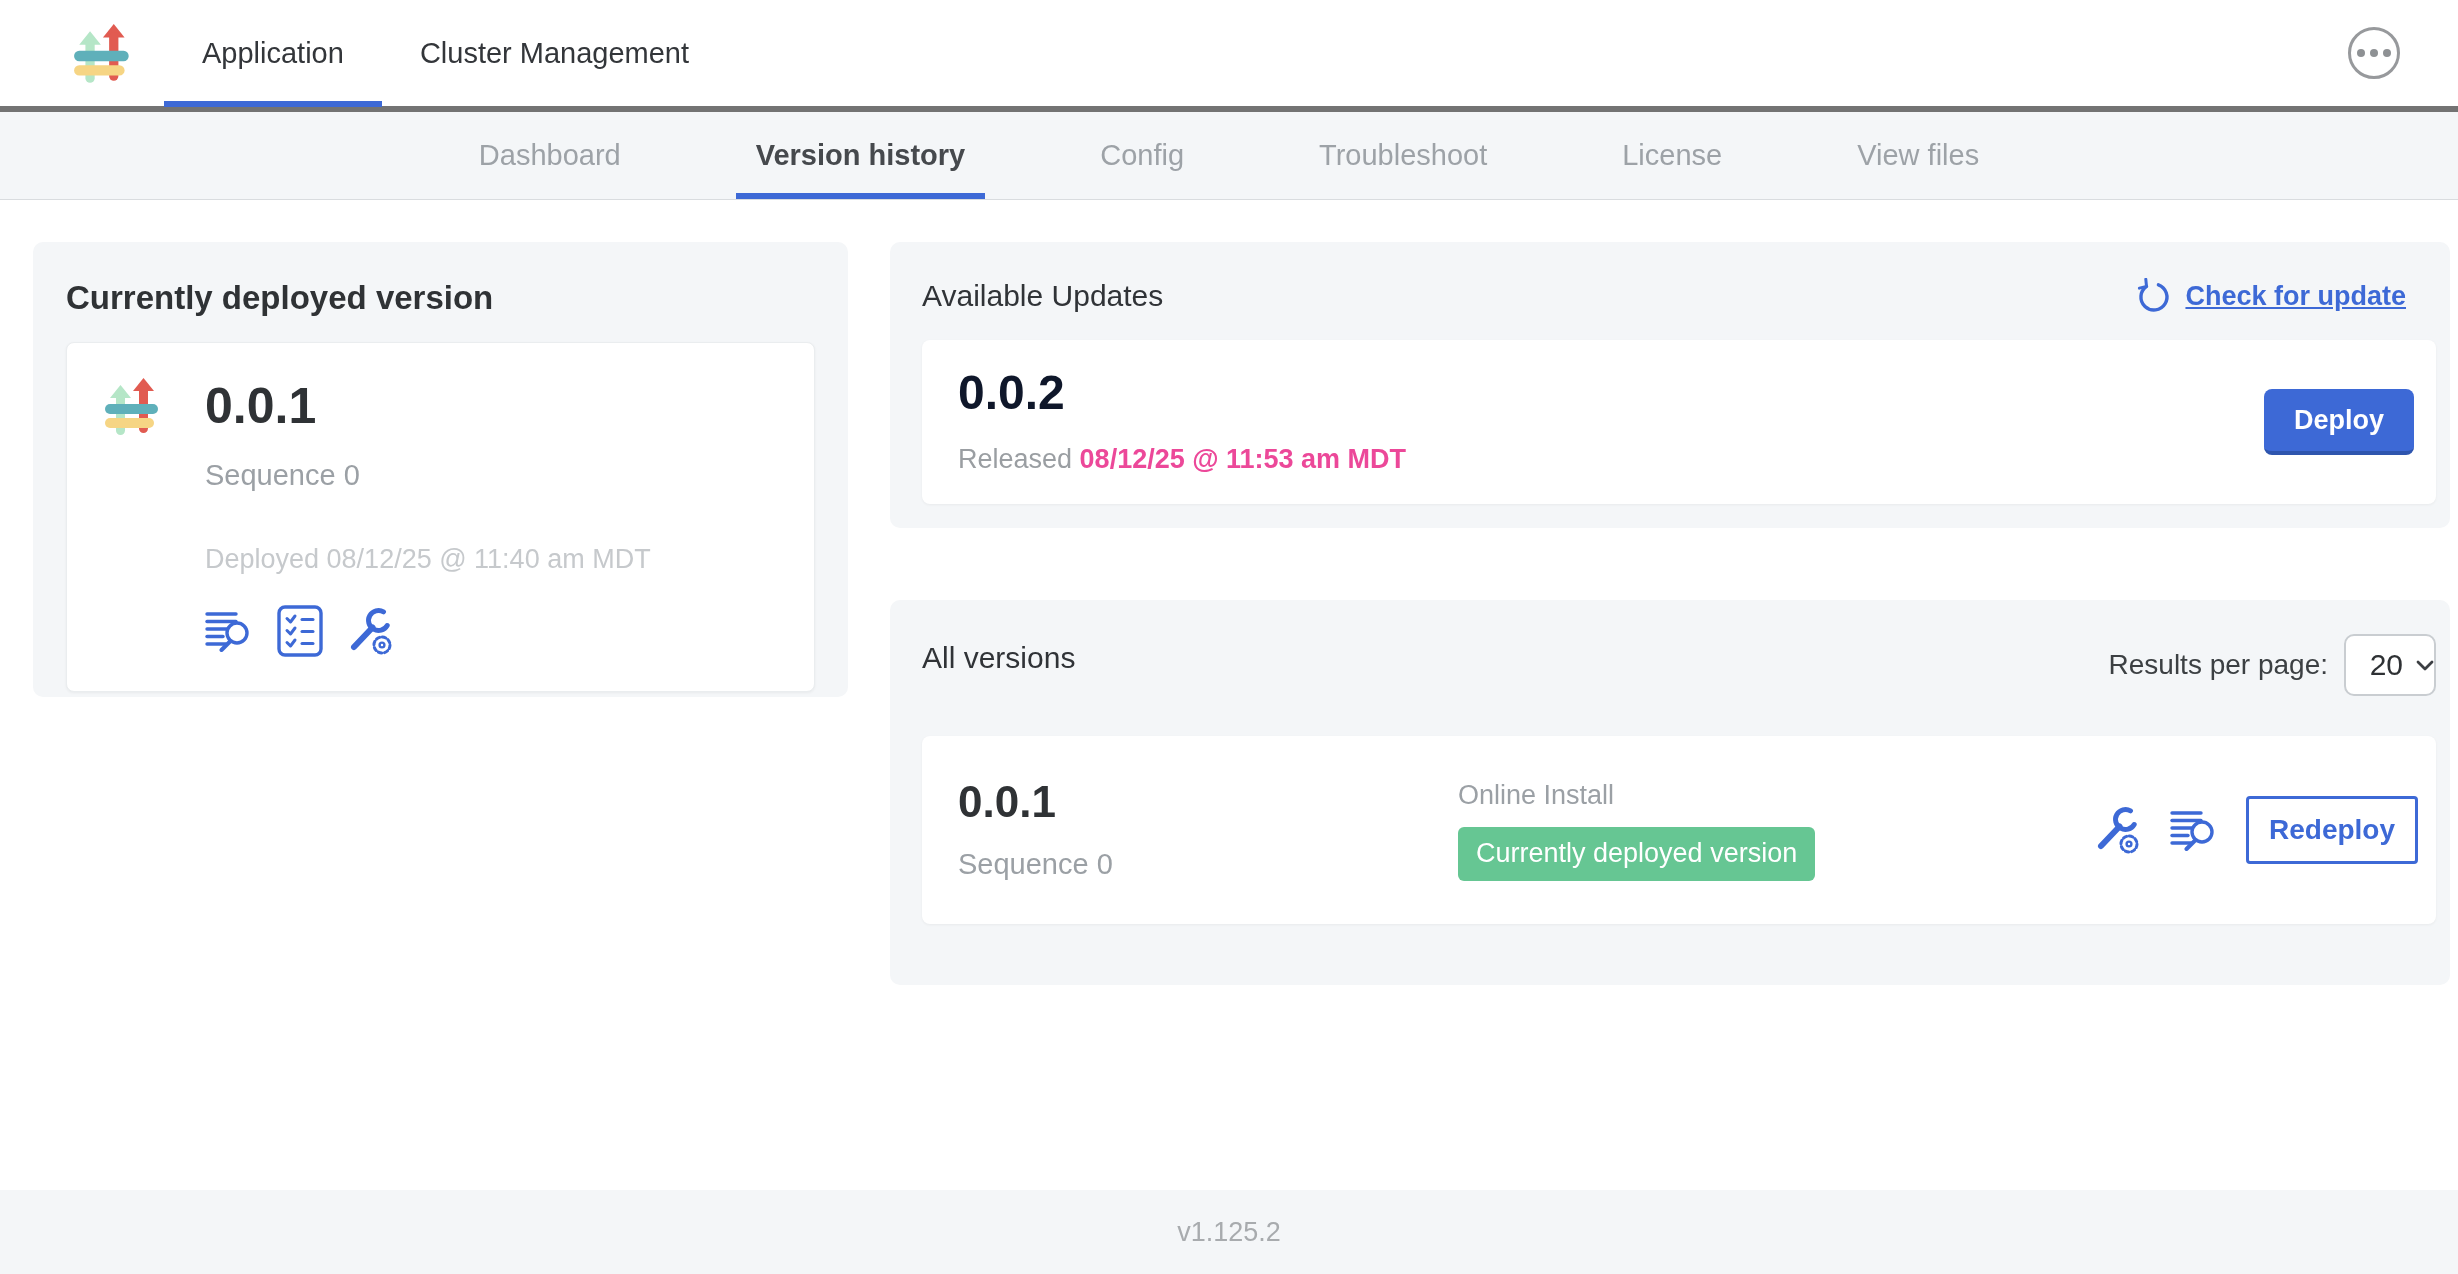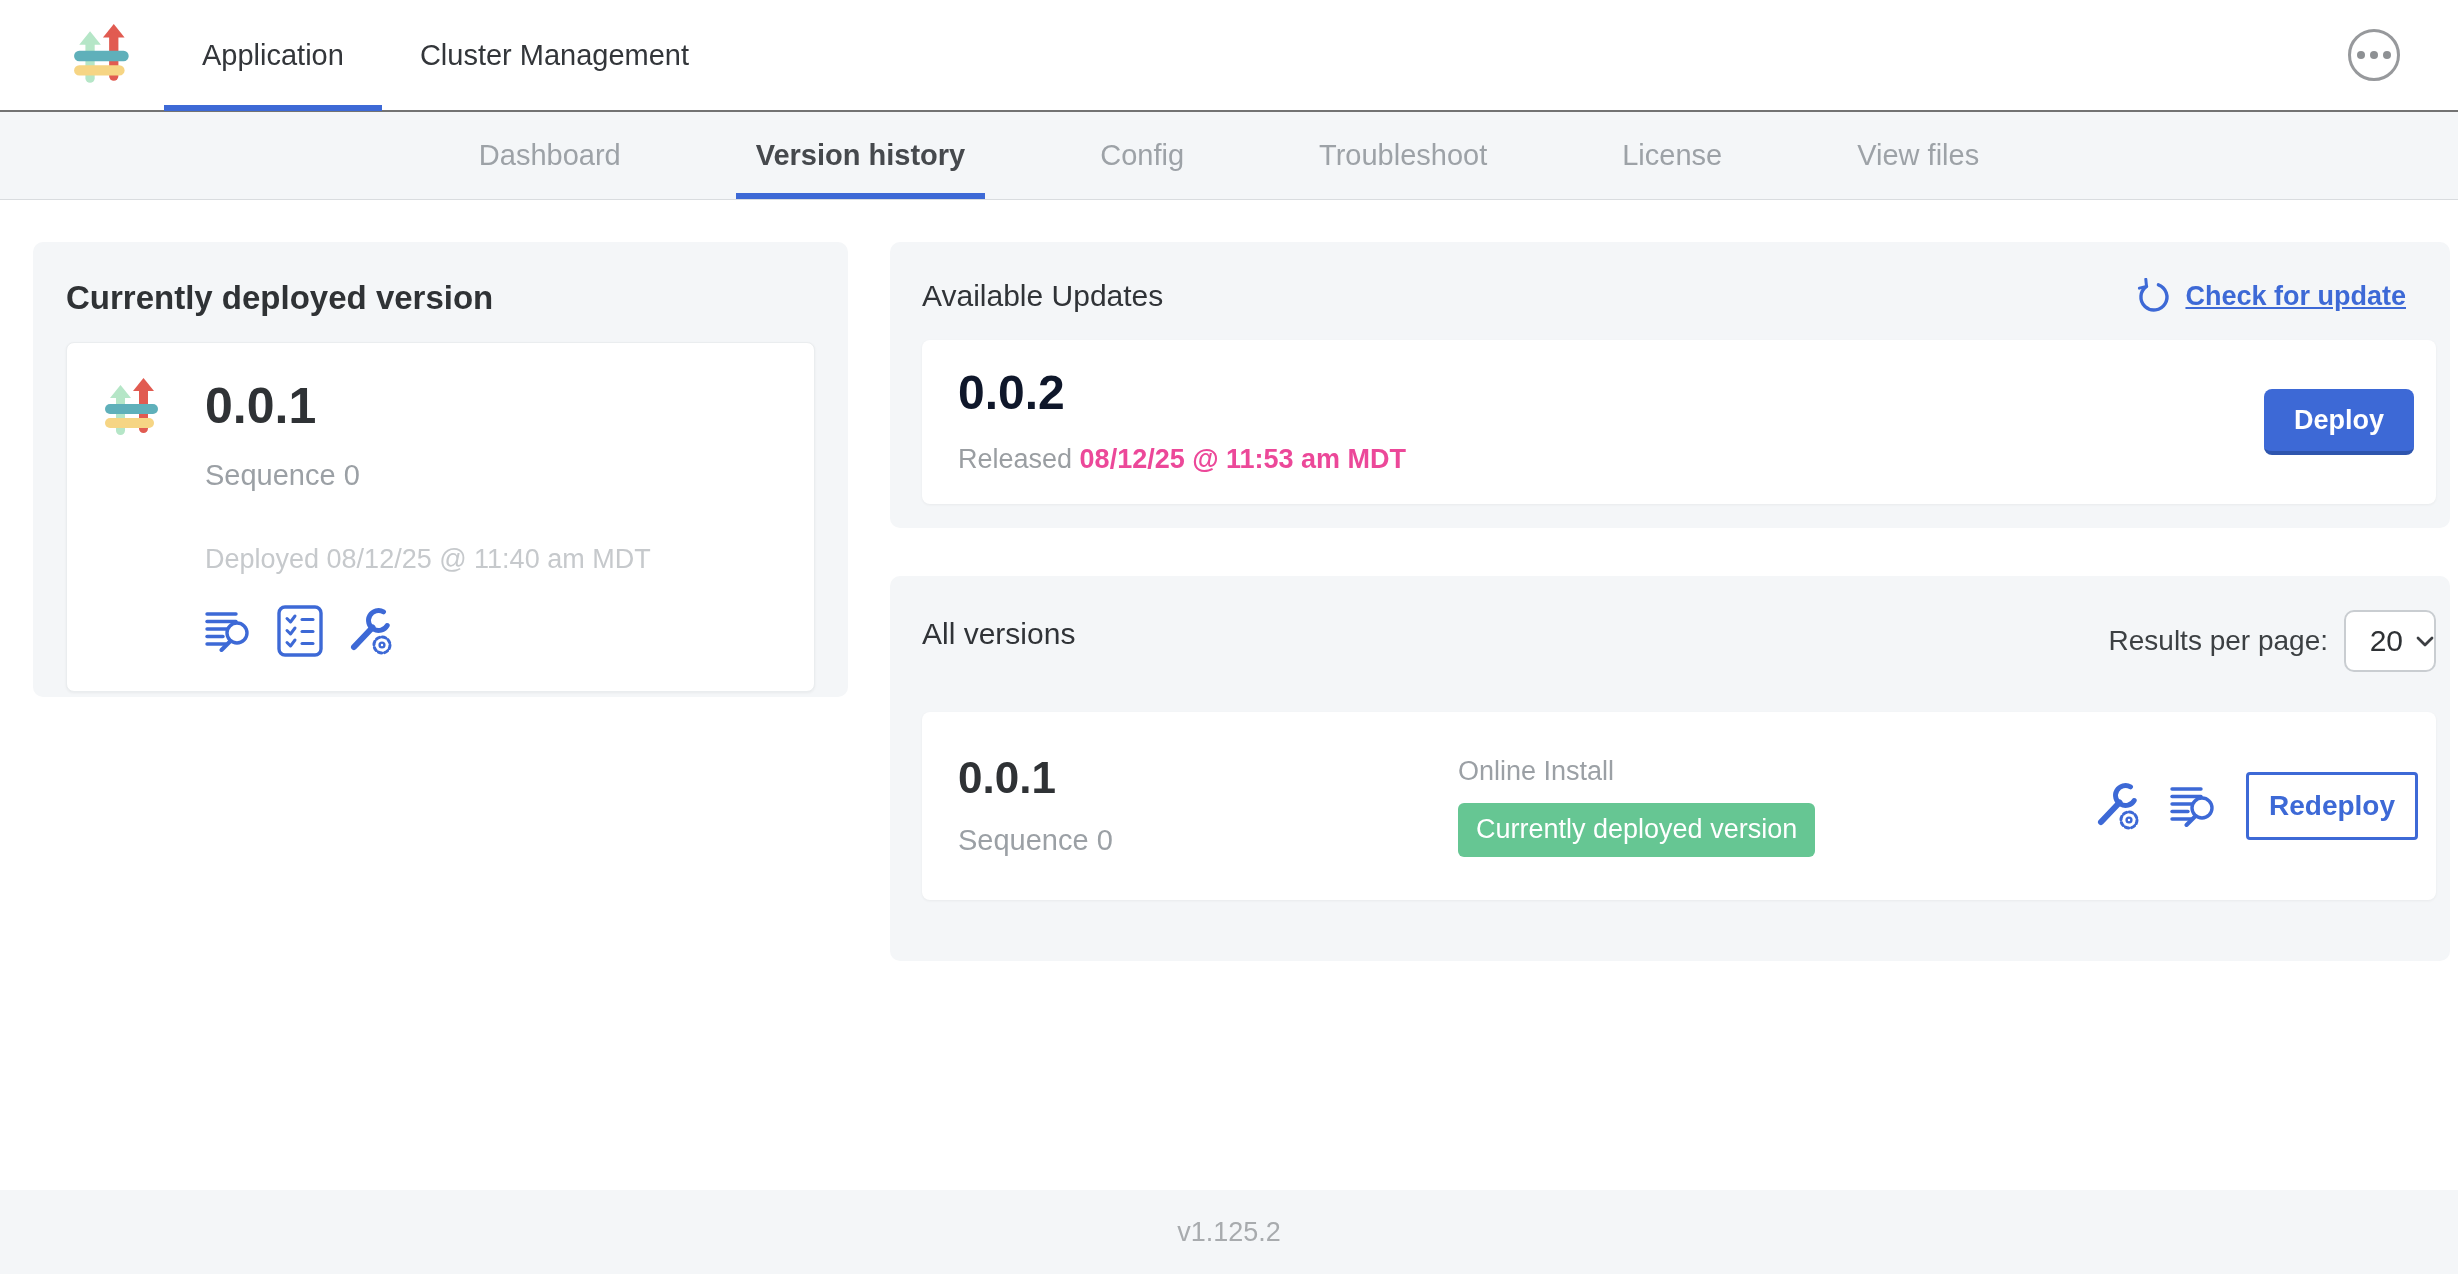--- a/index.html
+++ b/index.html
@@ -8,21 +8,21 @@
     width:2458px; height:1274px; overflow:hidden;
     background:#ffffff;
     font-family:"Liberation Sans", sans-serif;
     color:#2f3235;
   }
   .page { width:2458px; height:1274px; display:flex; flex-direction:column; }
 
   
   .header {
     height:112px; flex:0 0 112px; background:#fff;
-    border-bottom:2px solid #737373;
+    border-bottom:6px solid #737373;
     display:flex; align-items:stretch; position:relative;
   }
   .logo { width:66px; height:66px; margin:23px 0 0 72px; flex:0 0 66px; }
   .header-tabs { display:flex; margin-left:26px; }
   .header-tab {
     position:relative; display:flex; align-items:center;
     padding:0 38px; font-size:29px; color:#33363a; cursor:pointer;
   }
   .h-underline {
     position:absolute; left:0; right:0; bottom:-1px; height:6px;
@@ -70,21 +70,21 @@
   }
   .card-logo { width:64px; height:64px; margin-top:6px; flex:0 0 64px; }
   .dep-info { margin-left:38px; }
   .ver-big { font-size:50px; line-height:54px; font-weight:700; color:#2f3235; margin-top:8px; }
   .seq { font-size:29px; line-height:32px; color:#9ba0a5; margin-top:26px; }
   .deployed-at { font-size:27px; line-height:32px; color:#c6c9cc; margin-top:52px; }
   .icon-row { margin-top:30px; display:flex; align-items:center; gap:24px; }
   .icon-btn { cursor:pointer; display:inline-flex; }
 
   
-  .right-col { flex:1 1 auto; display:flex; flex-direction:column; gap:48px; }
+  .right-col { flex:1 1 auto; display:flex; flex-direction:column; gap:72px; }
 
   .updates-panel { height:286px; padding:36px 14px 22px 32px; }
   .panel-head { display:flex; align-items:flex-start; justify-content:space-between; }
   .panel-title { margin:0; font-size:30px; line-height:36px; font-weight:500; color:#303337; }
   .updates-panel .panel-head { padding-right:30px; }
   .check-link {
     display:flex; align-items:center; gap:13px; cursor:pointer; text-decoration:none;
   }
   .check-link span {
     font-size:27px; font-weight:600; color:#3d69d6; text-decoration:underline;

